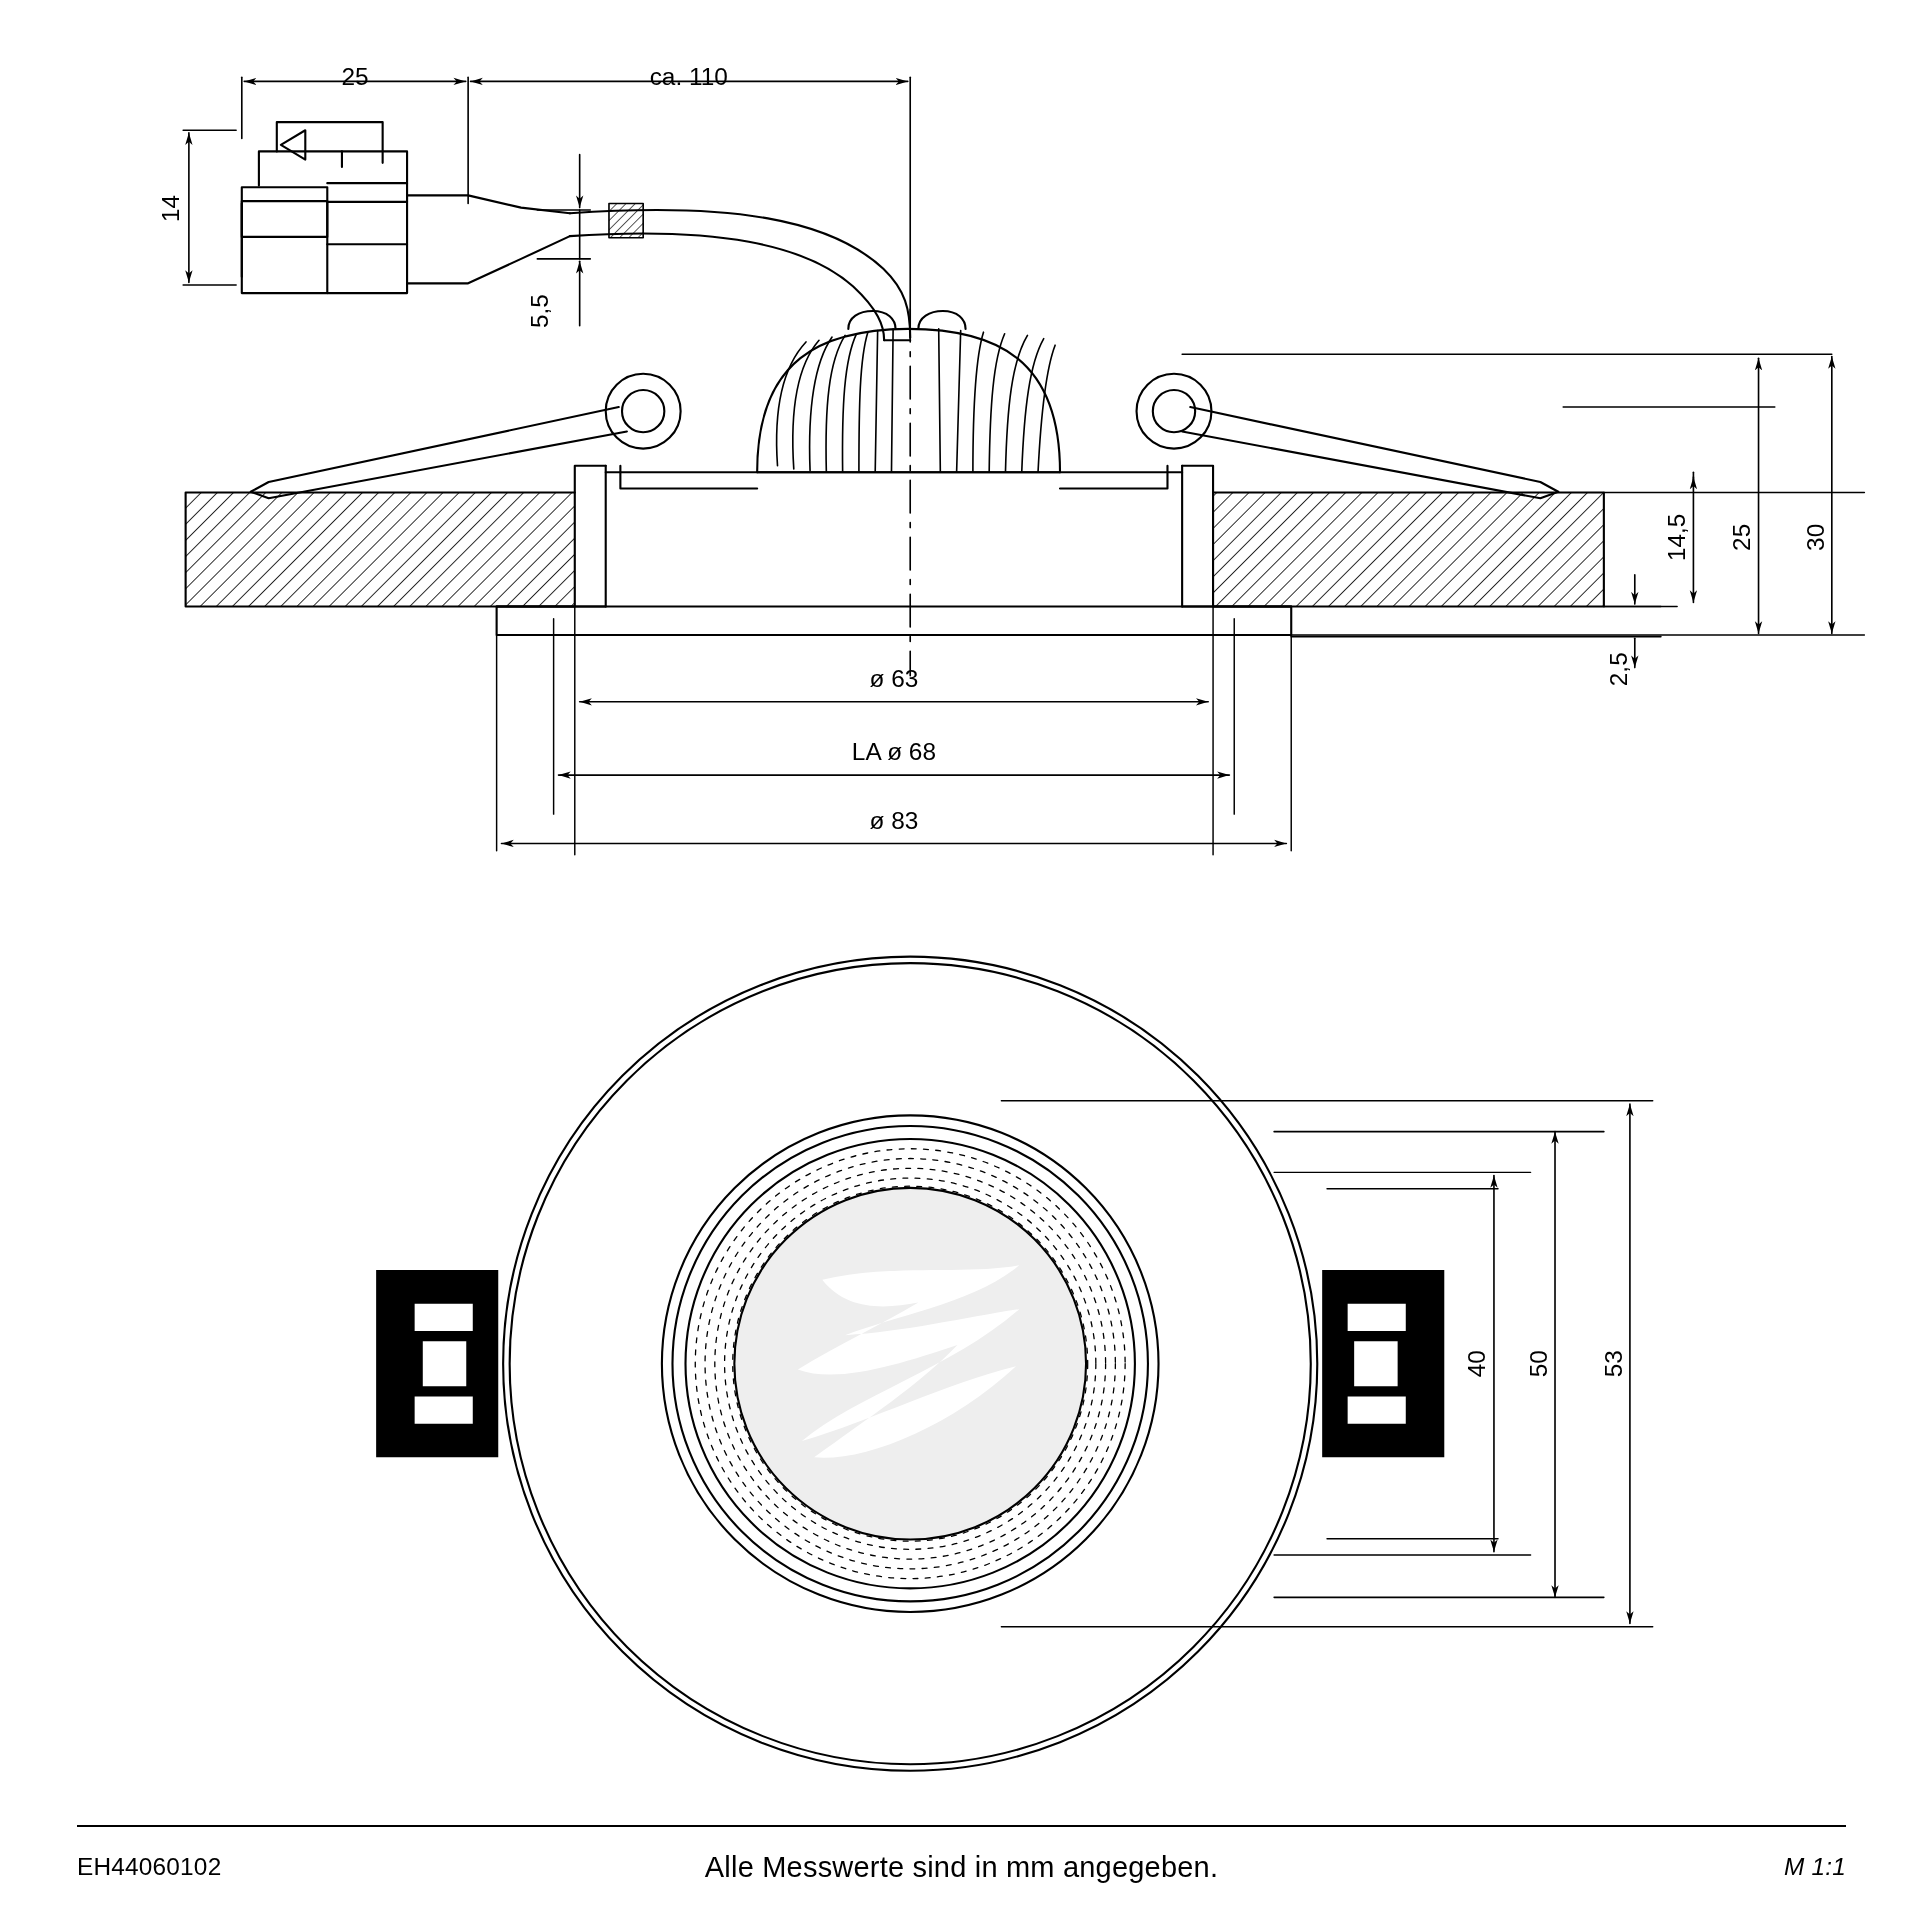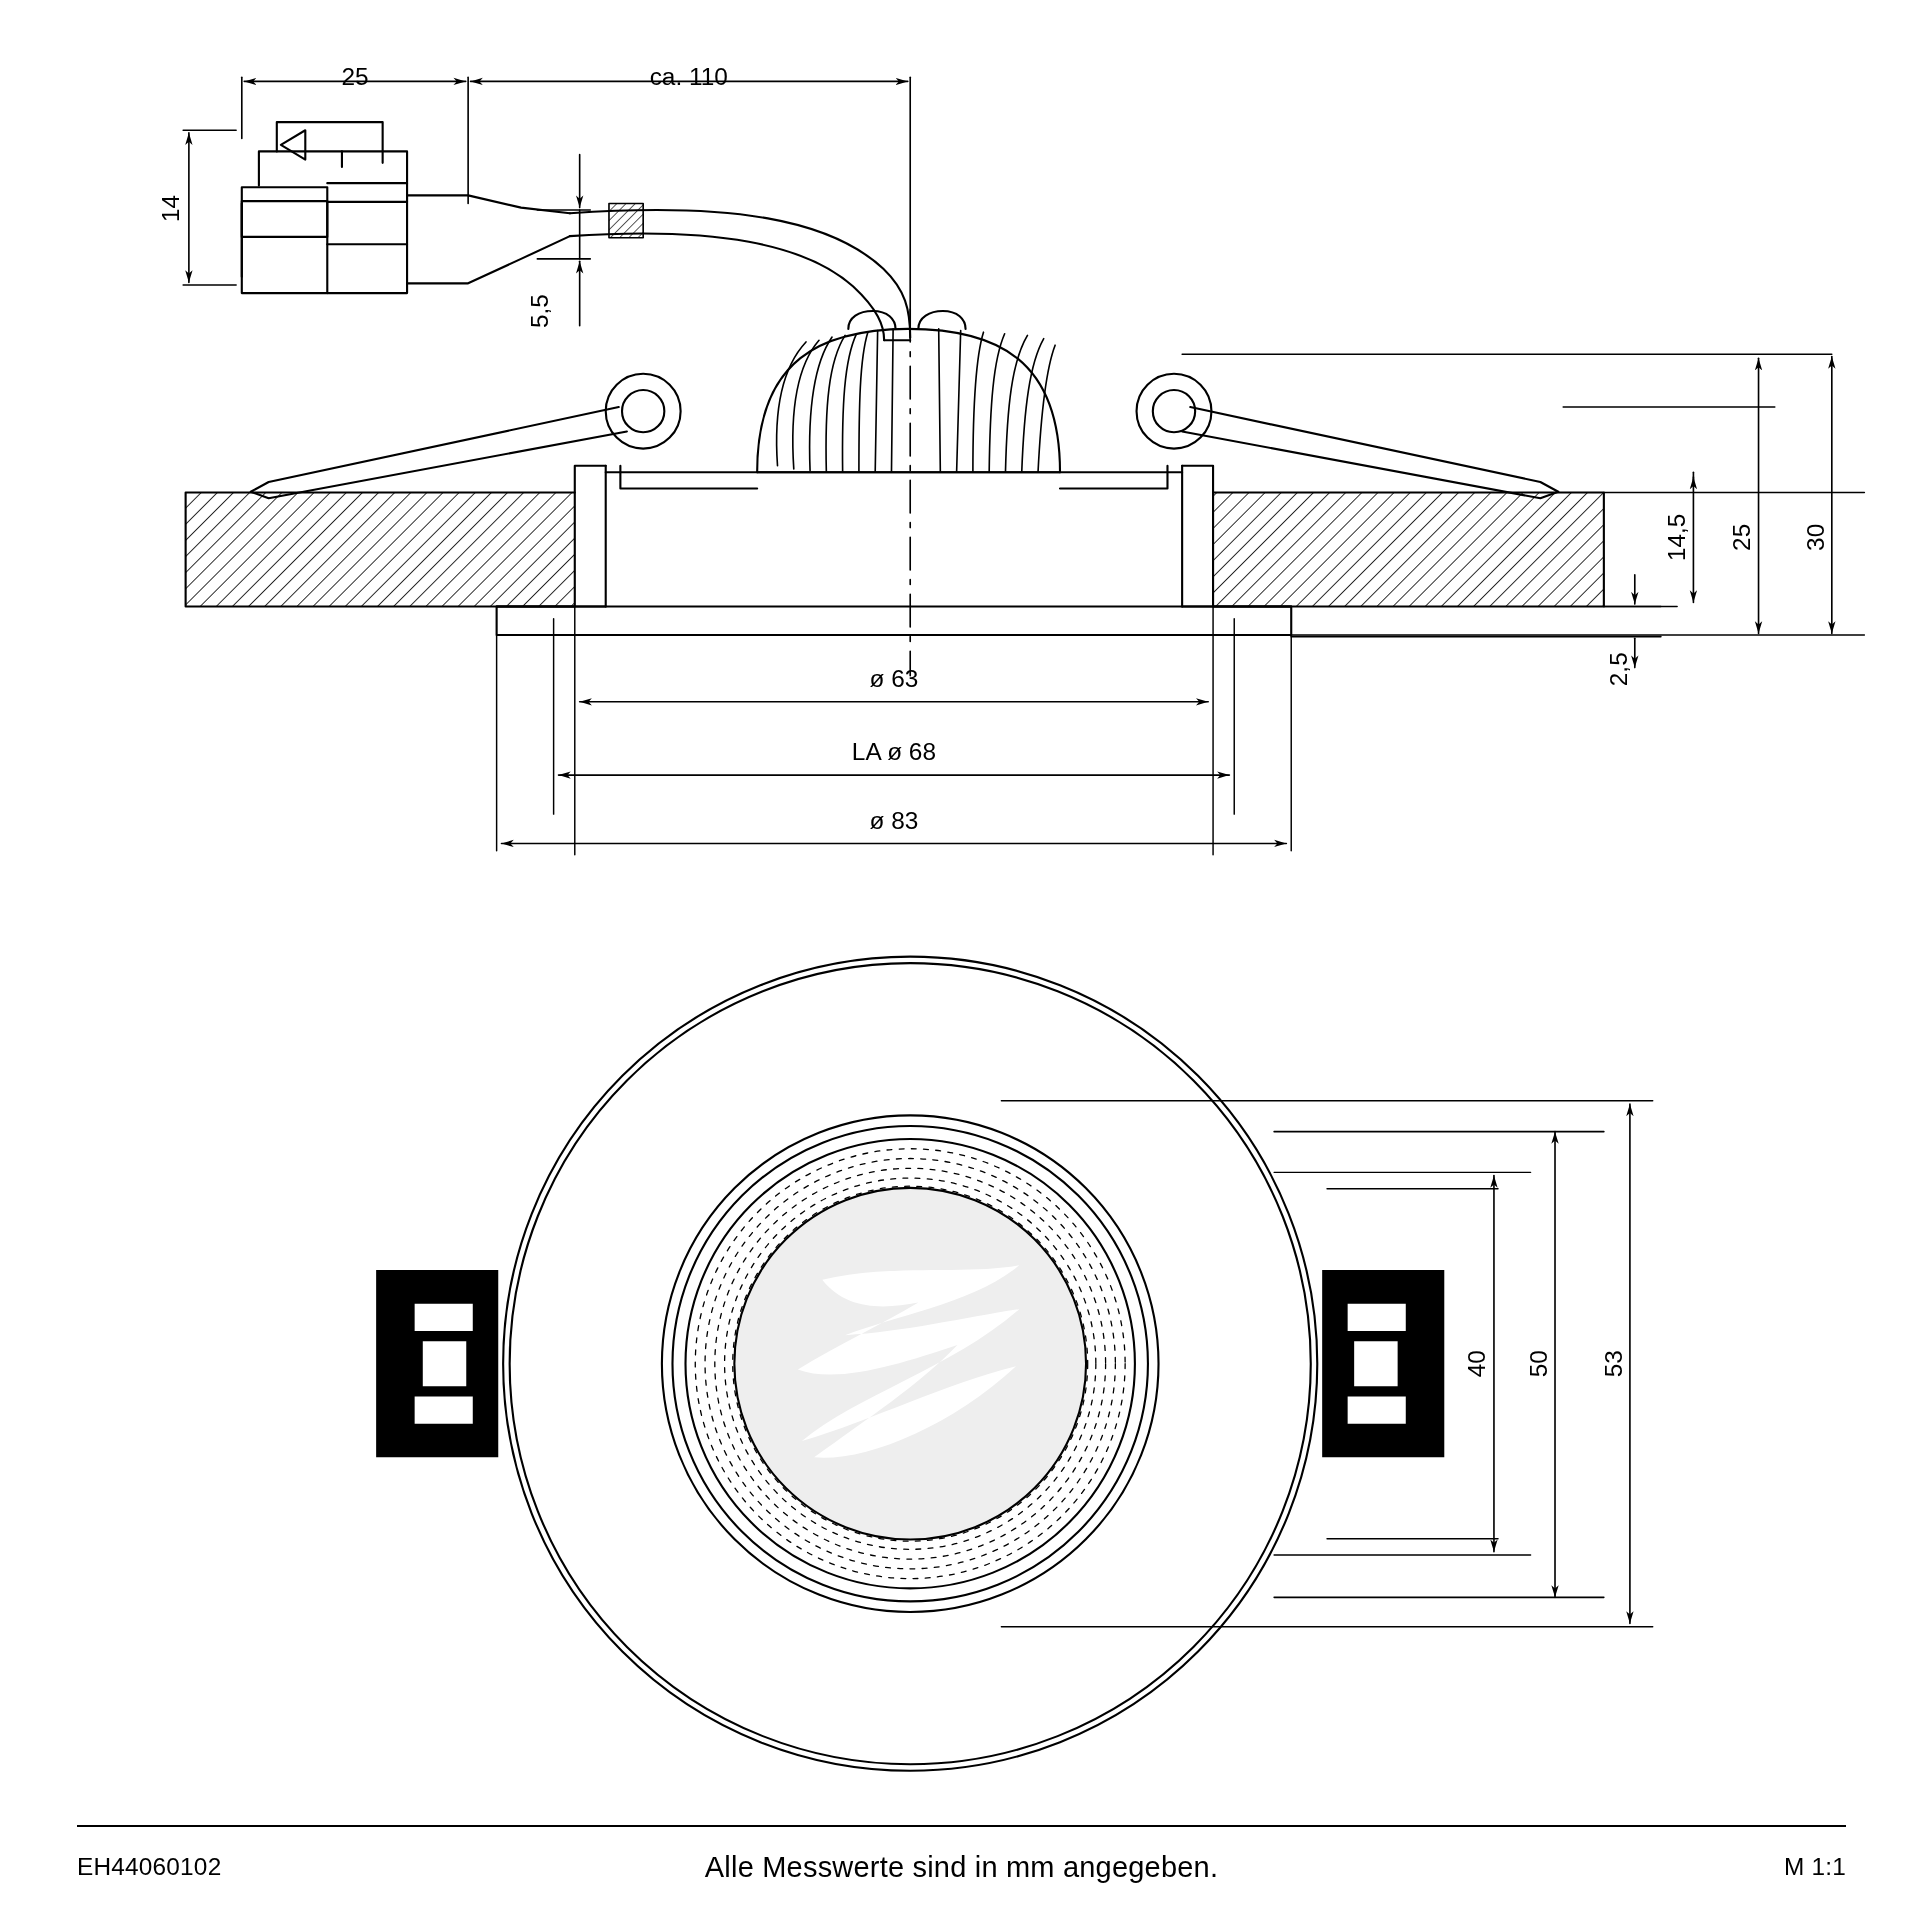--- a/index.html
+++ b/index.html
@@ -35,21 +35,21 @@
     position:absolute;
     left:77px;right:77px;top:28px;
     display:flex;
     justify-content:space-between;
     align-items:center;
     font-size:24.4px;
     letter-spacing:0.2px;
   }
   .foot-center{position:absolute;left:0;right:0;text-align:center;font-size:29px;}
   .foot-left{z-index:2;}
-  .foot-right{z-index:2;}
+  .foot-right{z-index:2;font-style:italic;}
 </style>
 </head>
 <body>
 
 <div id="sheet">
 <svg width="1923" height="1923" viewBox="0 0 2362 2362" xmlns="http://www.w3.org/2000/svg">
   <defs>
     <marker id="arrowL" markerWidth="16" markerHeight="12" refX="15" refY="6" orient="auto" markerUnits="userSpaceOnUse">
       <path d="M15,6 L0,1.5 L4,6 L0,10.5 Z" fill="#000"></path>
     </marker>

